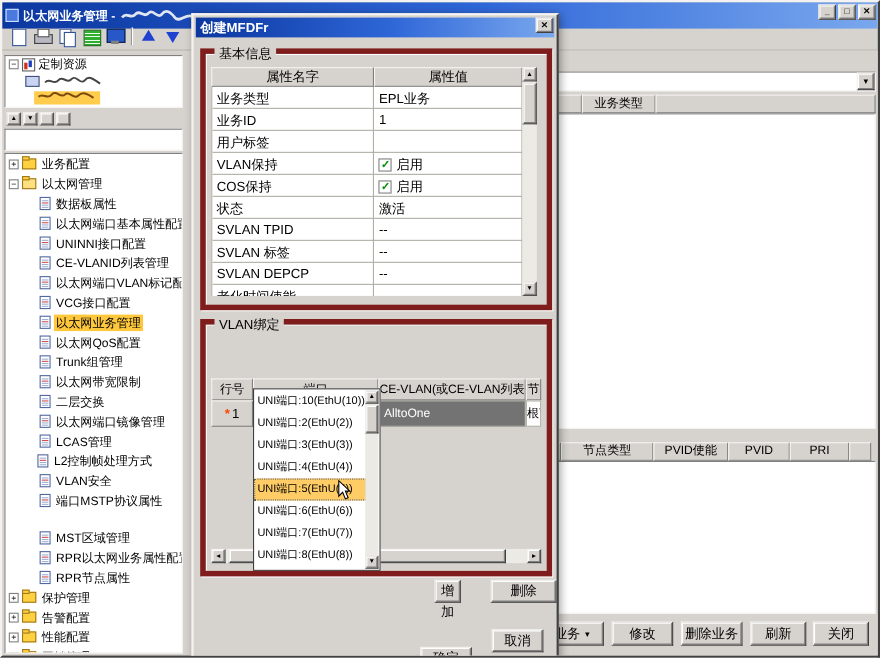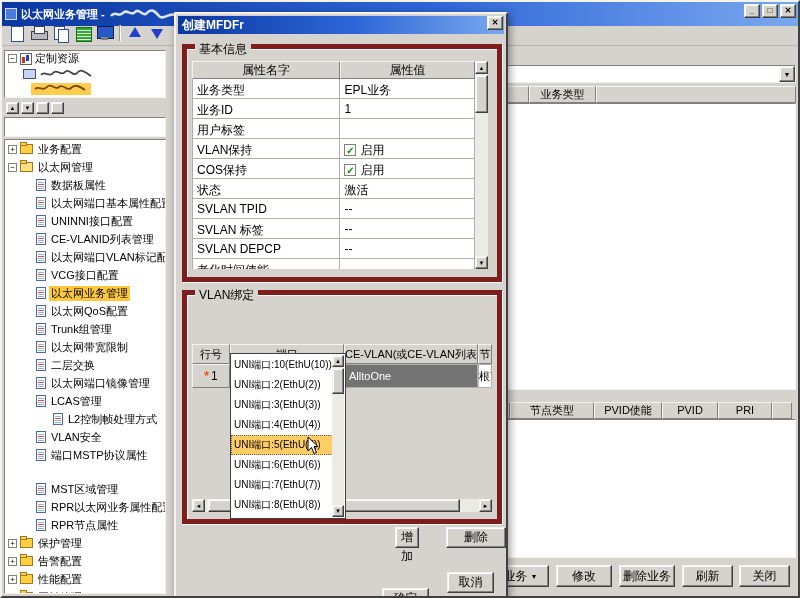--- a/index.html
+++ b/index.html
@@ -264,21 +264,21 @@
         <div class="tree-row" style="padding-left: 17px;">
           <span class="expand-spacer"></span>
           <span class="ticon icon-doc"></span>
           <span class="tree-label">以太网端口镜像管理</span>
         </div>
         <div class="tree-row" style="padding-left: 17px;">
           <span class="expand-spacer"></span>
           <span class="ticon icon-doc"></span>
           <span class="tree-label">LCAS管理</span>
         </div>
-        <div class="tree-row" style="padding-left: 34px;">
+        <div class="tree-row" style="padding-left: 15px;">
           <span class="expand-spacer"></span>
           <span class="ticon icon-doc"></span>
           <span class="tree-label">L2控制帧处理方式</span>
         </div>
         <div class="tree-row" style="padding-left: 17px;">
           <span class="expand-spacer"></span>
           <span class="ticon icon-doc"></span>
           <span class="tree-label">VLAN安全</span>
         </div>
         <div class="tree-row" style="padding-left: 17px;">

